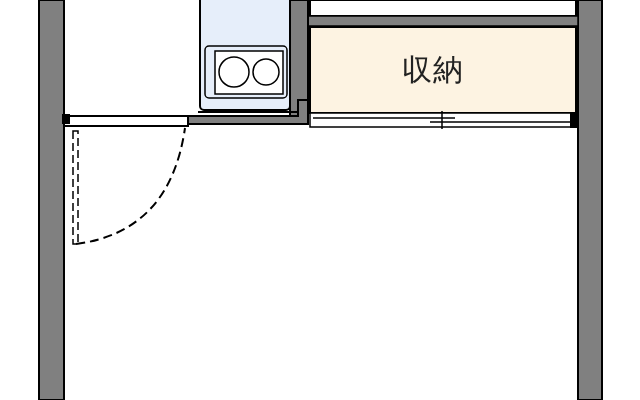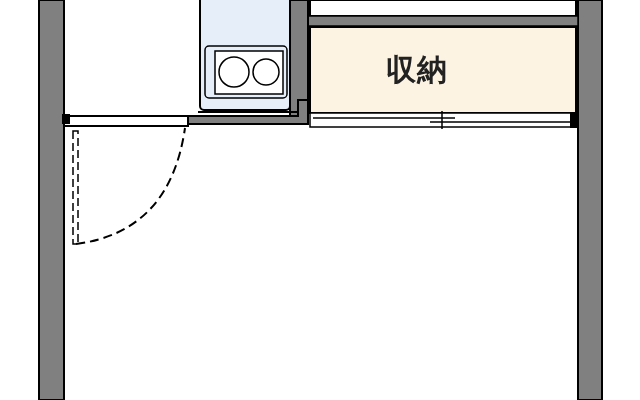--- a/index.html
+++ b/index.html
@@ -51,13 +51,13 @@
     <line x1="442" y1="111" x2="442" y2="129" stroke="#000" stroke-width="1.5"></line>
     <rect x="570" y="112" width="8" height="16" fill="#000"></rect>
   </g>
 
   <g>
     <rect x="73" y="131" width="5" height="113" fill="none" stroke="#000" stroke-width="1.5" stroke-dasharray="8,4"></rect>
     <path d="M76 244 Q170 232 185 128" fill="none" stroke="#000" stroke-width="2" stroke-dasharray="9,5"></path>
   </g>
 </svg>
 
-<div class="label" style="left:386px; top:50px;font-weight:bold;">収納</div>
+<div class="label" style="left:402px; top:50px;">収納</div>
 
 </body></html>

